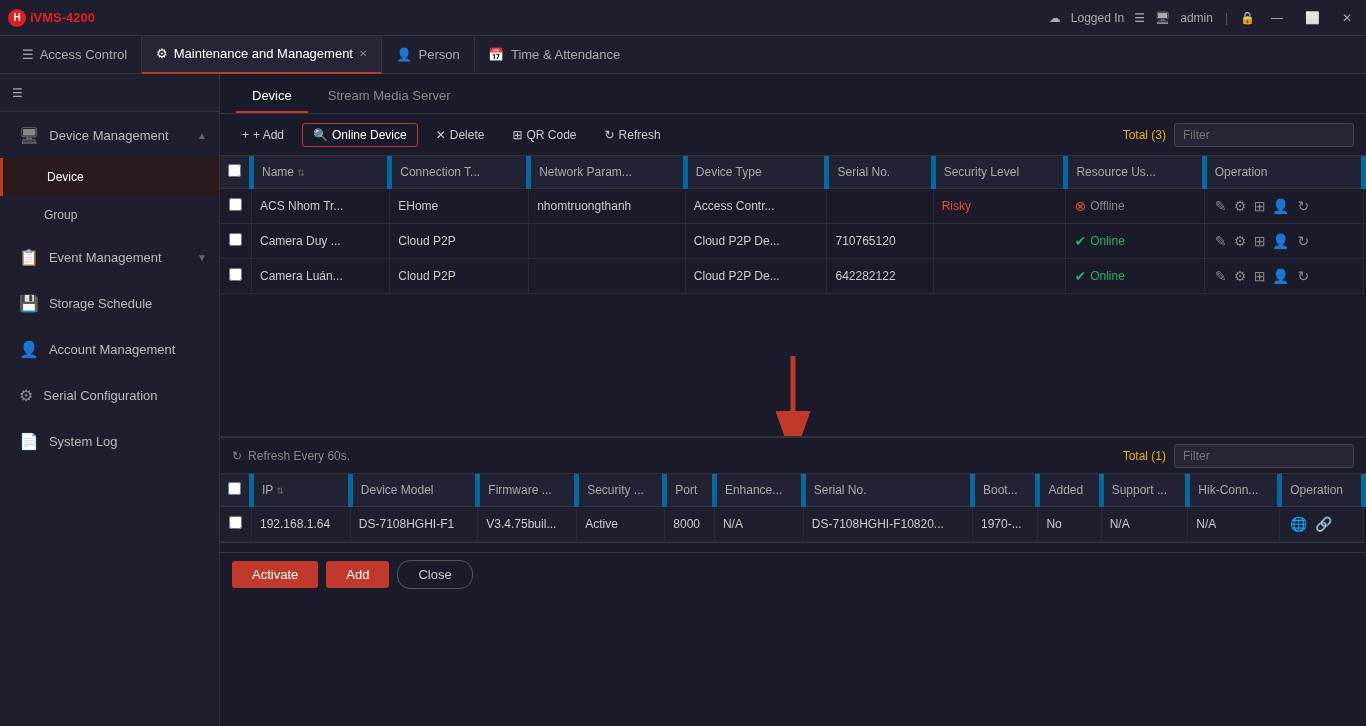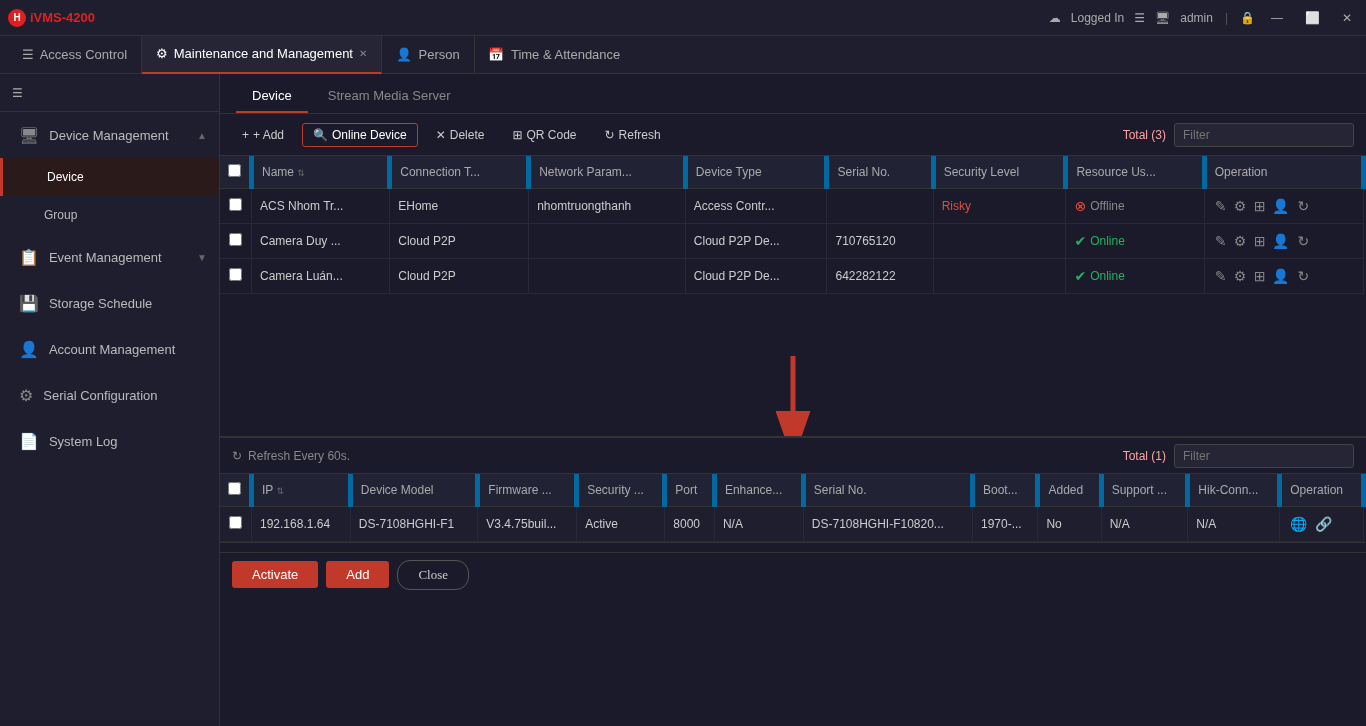--- a/index.html
+++ b/index.html
@@ -78,21 +78,21 @@
     }
     .toolbar-btn {
       display: flex; align-items: center; gap: 4px; padding: 4px 10px;
       background: transparent; border: none; color: #ccc; cursor: pointer;
       font-size: 12px; border-radius: 3px;
     }
     .toolbar-btn.online-device-btn {
       border: 1.5px solid #c0392b; color: white; padding: 4px 10px;
     }
     .toolbar-right { margin-left: auto; display: flex; align-items: center; gap: 8px; }
-    .total-label { color: #fca5a5; font-size: 12px; }
+    .total-label { color: #eab308; font-size: 12px; }
     .filter-input {
       background: #252535; border: 1px solid #444; color: #ccc; padding: 4px 8px;
       border-radius: 3px; width: 180px; font-size: 12px; outline: none;
     }
     table { width: 100%; border-collapse: collapse; font-size: 12px; }
     thead tr { background: #222235; }
     th {
       padding: 8px 8px; text-align: left; color: #aaa; font-weight: normal;
       border-bottom: 1px solid #333; border-right: 5px solid #0369a1; white-space: nowrap;
     }
@@ -123,21 +123,21 @@
     .btn-activate {
       background: #c0392b; color: white; border: none; padding: 6px 20px;
       border-radius: 3px; cursor: pointer; font-size: 13px;
     }
     .btn-add {
       background: #c0392b; color: white; border: none; padding: 6px 20px;
       border-radius: 3px; cursor: pointer; font-size: 13px;
     }
     .btn-close {
       background: transparent; color: #ccc; border: 1px solid #555; padding: 6px 20px;
-      border-radius: 13px; cursor: pointer; font-size: 13px; font-family: Liberation Serif, serif;
+      border-radius: 13px; cursor: pointer; font-size: 13px;
     }
 
     
     ::-webkit-scrollbar { height: 6px; width: 6px; background: #1a1a2a; }
     ::-webkit-scrollbar-thumb { background: #444; border-radius: 3px; }
 
     
     .bottom-table-row td { background: #1e1e2e; }
 
     

